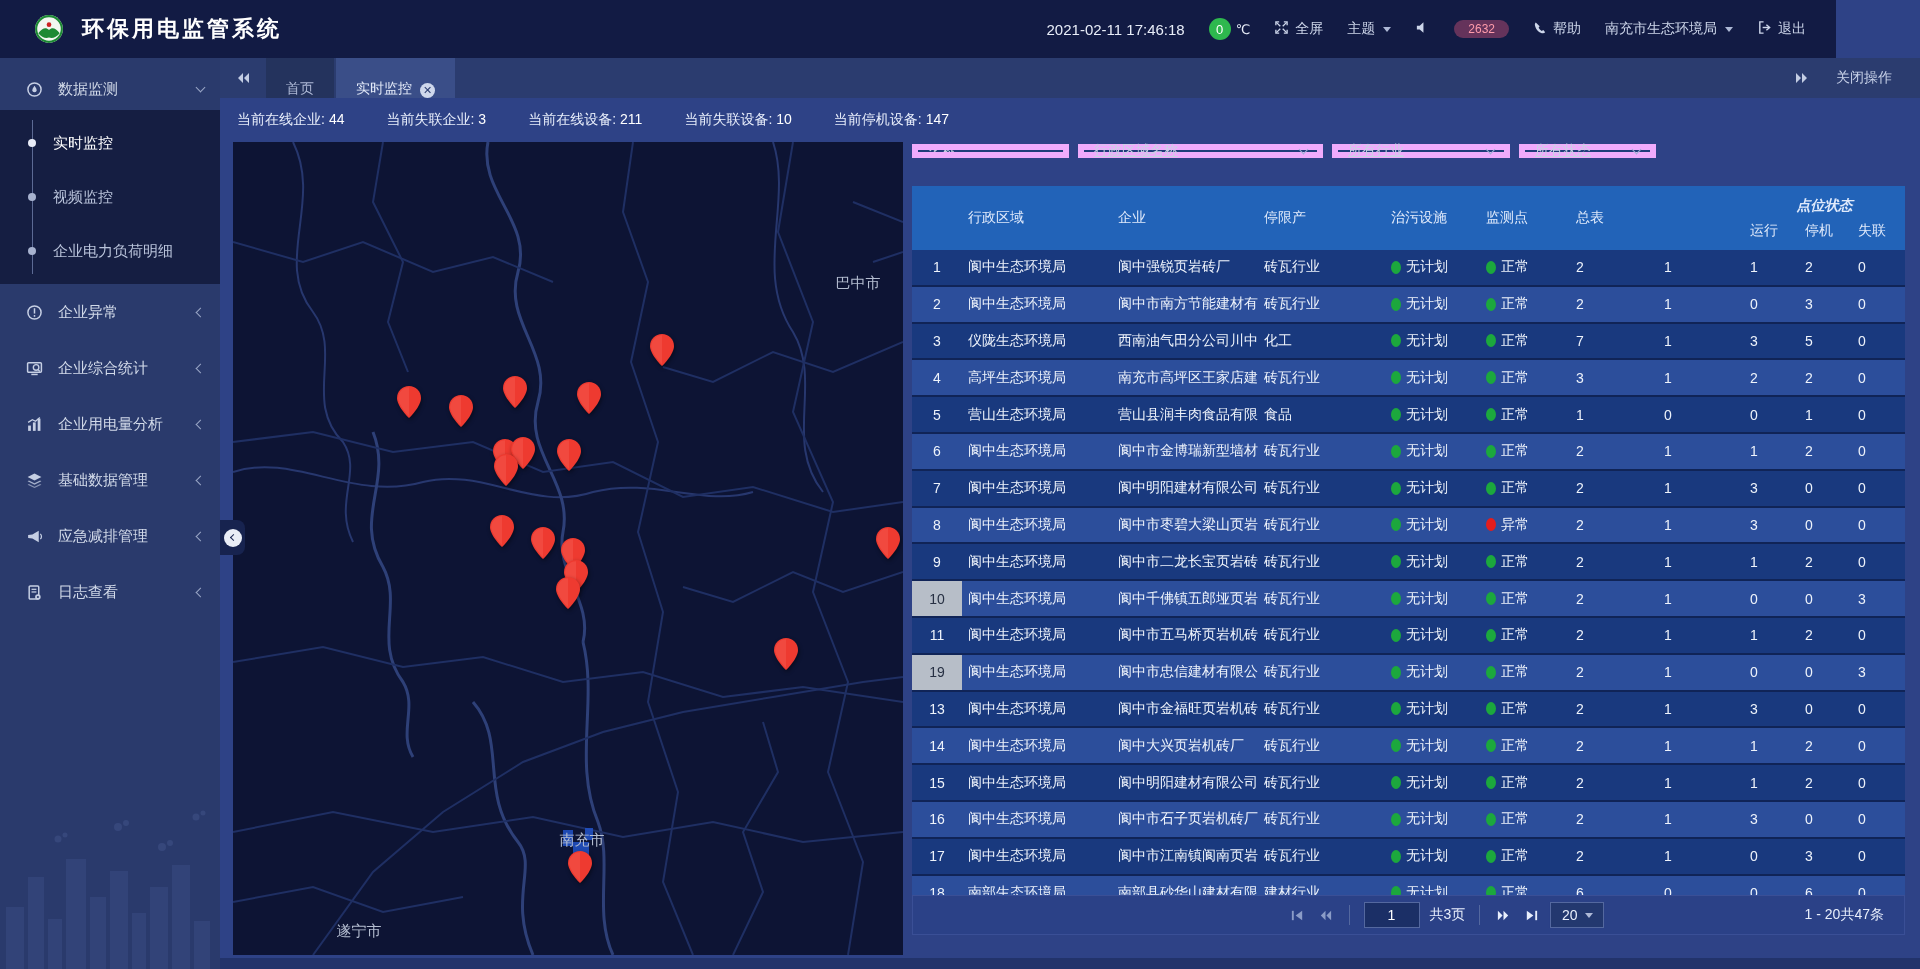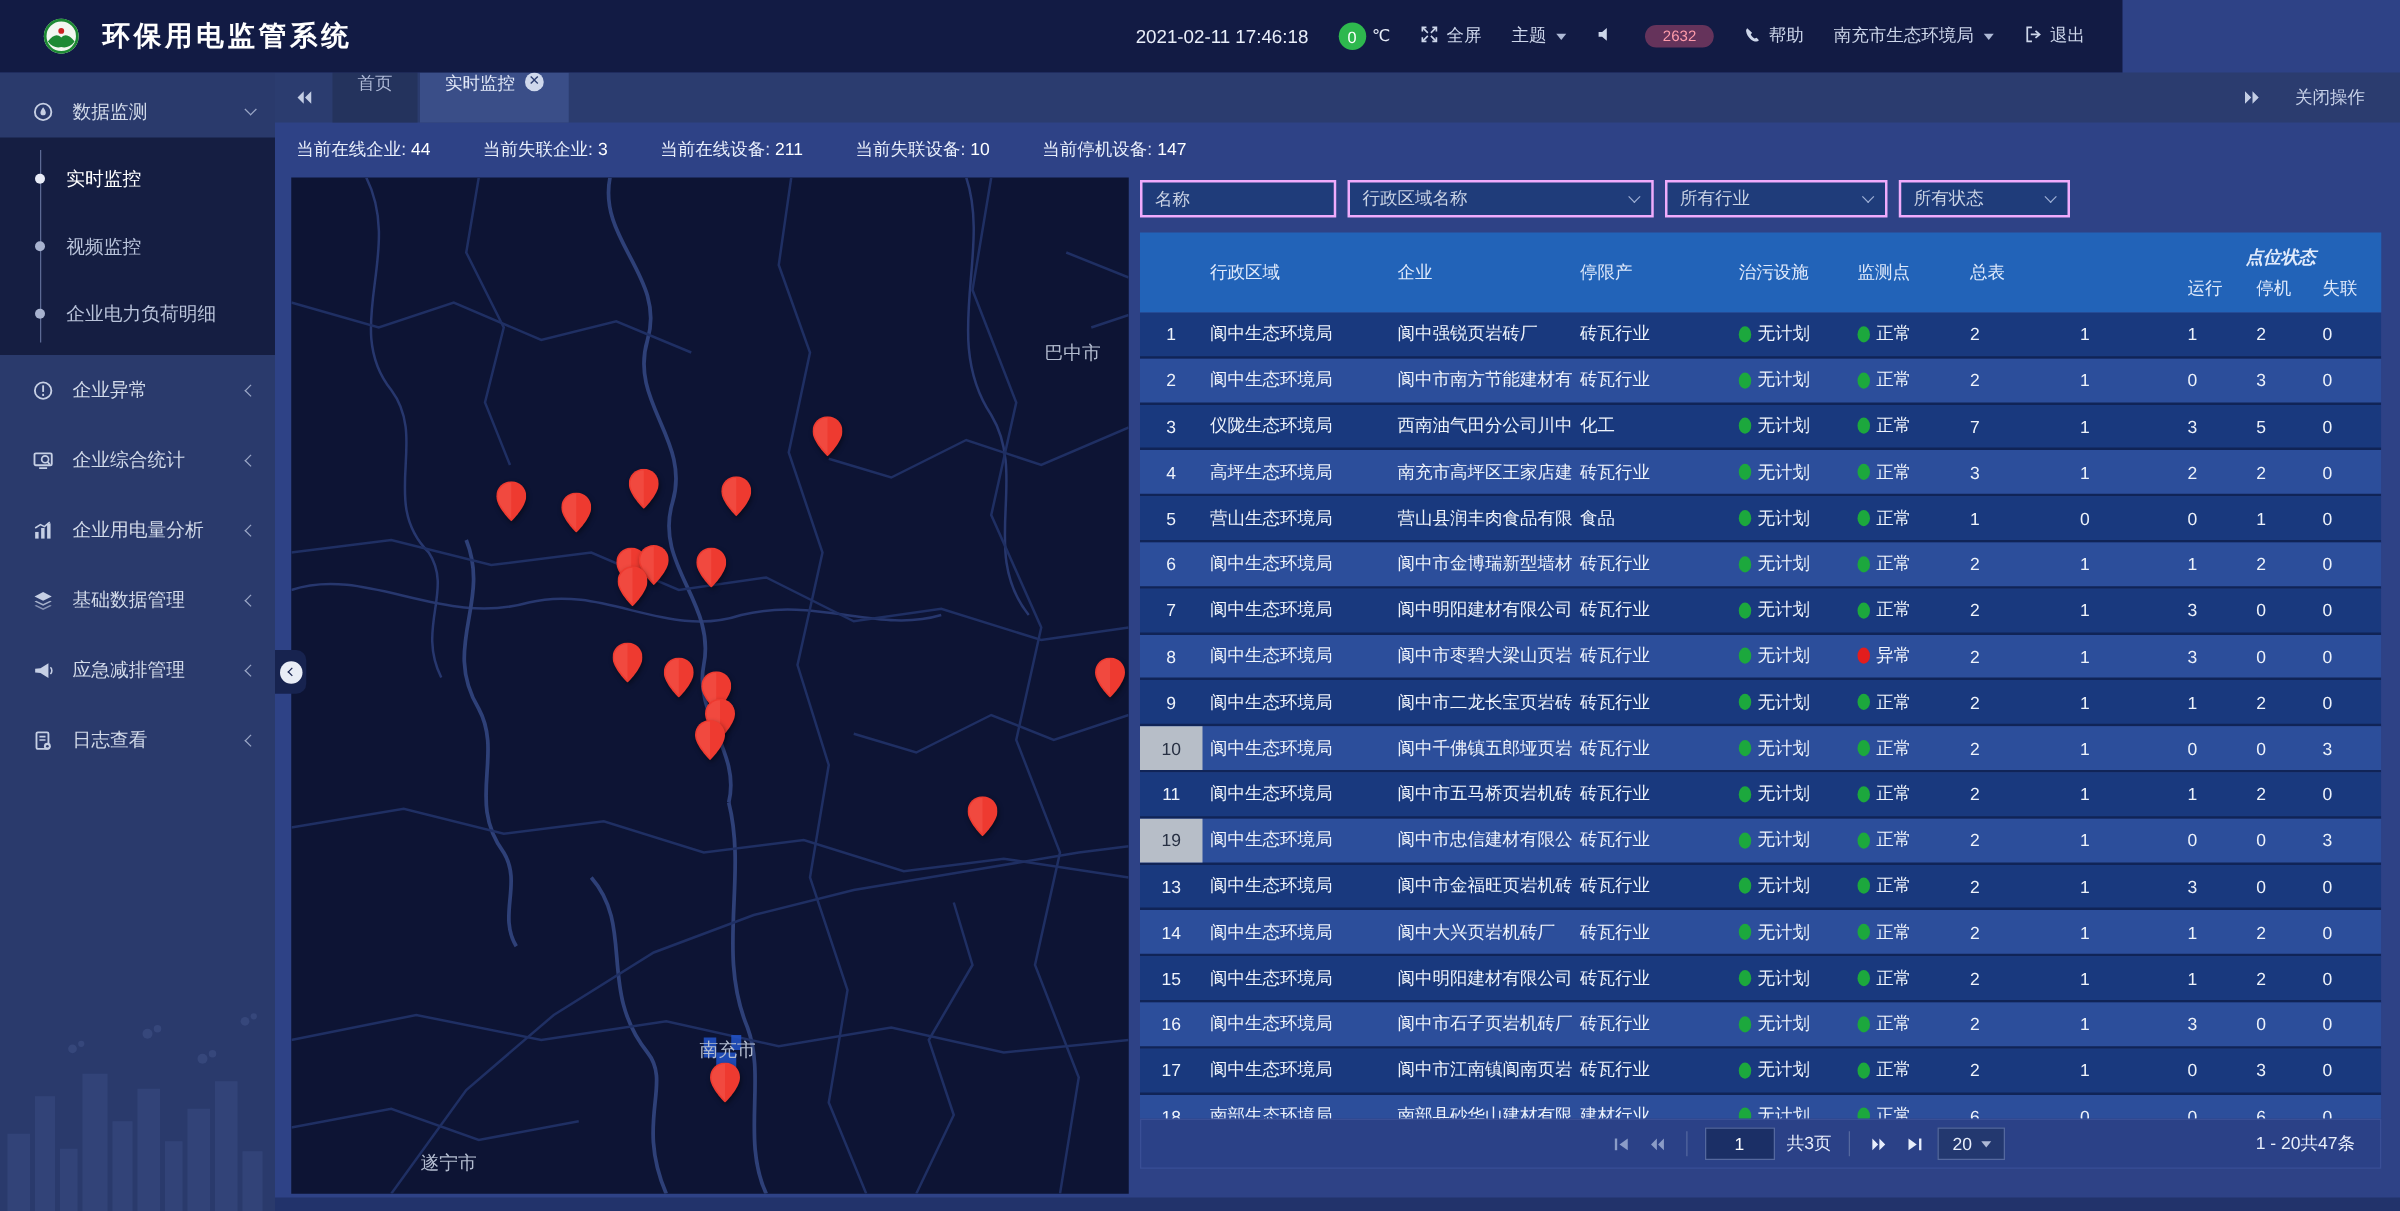--- a/index.html
+++ b/index.html
@@ -1,20 +1,20 @@
 <!DOCTYPE html>
 <html><head>
 <meta charset="utf-8">
 <style>
   * { margin:0; padding:0; box-sizing:border-box; }
   html,body { width:1920px; height:969px; overflow:hidden; background:#2e4286;
               font-family:"Liberation Sans","DejaVu Sans",sans-serif; }
 
   
-  .app-header { position:absolute; left:0; top:0; width:1698px; height:58px;
+  .app-header { position:absolute; left:0; top:0; width:1836px; height:58px;
                 background:#121b44; display:flex; align-items:center; z-index:30; }
   .logo-wrap { margin-left:34px; display:flex; align-items:center; }
   .app-title { margin-left:18px; color:#fff; font-size:22px; font-weight:bold; letter-spacing:3px; }
   .header-right { margin-left:auto; display:flex; align-items:center; gap:24px; padding-right:30px;
                   color:#cdd6ea; font-size:14px; }
   .datetime { color:#e8edf8; font-size:15px; }
   .temp-wrap { display:flex; align-items:center; gap:5px; }
   .temp-badge { width:22px; height:22px; border-radius:50%; background:#2eb84e; color:#fff;
                 display:flex; align-items:center; justify-content:center; font-size:13px; }
   .temp-unit { color:#e8edf8; font-size:13px; }
@@ -49,21 +49,21 @@
                      background:#17234f; border-radius:0 8px 8px 0; z-index:25;
                      display:flex; align-items:center; justify-content:center; cursor:pointer; }
   .collapse-handle .knob { width:18px; height:18px; border-radius:50%; background:#e9edf6;
                            display:flex; align-items:center; justify-content:center; }
   .collapse-handle .knob .chev { border-color:#17234f; width:5px; height:5px; margin-left:2px; }
 
   
   .tabbar { position:absolute; left:220px; top:58px; right:0; height:40px; background:#2b3c6f;
             display:flex; align-items:stretch; z-index:10; }
   .tab-nav { width:46px; display:flex; align-items:center; justify-content:center; color:#c3cde4; cursor:pointer; }
-  .tab { padding:0 20px; display:flex; align-items:flex-start; gap:8px; font-size:14px;
+  .tab { padding:0 20px; display:flex; align-items:flex-end; gap:8px; font-size:14px;
          color:#aeb9d6; background:#24335d; margin-right:2px; cursor:pointer; }
   .tab.active { background:#3a4e88; color:#e2e9f8; }
   .tab-close { width:15px; height:15px; border-radius:50%; background:#cfd8ec; color:#2b3c6f;
                font-size:11px; line-height:15px; text-align:center; font-weight:bold; }
   .tabbar-right { margin-left:auto; display:flex; align-items:center; gap:26px; padding-right:28px;
                   color:#c7d1e8; font-size:14px; }
 
   
   .content { position:absolute; left:220px; top:98px; right:0; bottom:0; background:#2e4286; }
   .stats-bar { position:absolute; left:0; top:0; right:0; height:44px; display:flex; align-items:center;
@@ -74,22 +74,22 @@
 
   
   .map-panel { position:absolute; left:13px; top:44px; width:670px; height:813px; background:#0d1434; overflow:hidden; }
   .map-roads { position:absolute; inset:0; }
   .pin { position:absolute; transform:translate(-50%,-100%); filter:drop-shadow(1px 2px 2px rgba(0,0,0,.45)); }
   .city { position:absolute; transform:translate(-50%,-50%); color:#b4bdd0; font-size:15px; white-space:nowrap; }
 
   
   .table-panel { position:absolute; left:692px; top:44px; width:993px; height:813px; }
   .filters { position:absolute; left:0; top:2px; height:30px; display:flex; gap:9px; }
-  .filter-box { height:30px; background:#1f3c7a; border:2px solid #f0abfc; color:#c9d2e4;
-                font-size:14px; display:flex; align-items:center; padding:0 10px; cursor:pointer; }
+  .filter-box { height:14px; background:#1f3c7a; border:6px solid #f0abfc; color:#c9d2e4;
+                font-size:14px; display:flex; align-items:center; padding:0 10px; cursor:pointer;text-decoration:underline; }
   .filter-box .chev { margin-left:auto; border-color:#9fb0d6; }
   input.filter-box { outline:none; }
   input.filter-box::placeholder { color:#c9d2e4; }
 
   .grid11 { display:grid; grid-template-columns:50px 150px 146px 127px 95px 90px 88px 86px 55px 53px 53px; }
   .thead { position:absolute; left:0; top:44px; right:0; height:64px; background:#2263b8;
            color:#e0eafb; font-size:14px; }
   .hcell { display:flex; align-items:center; padding-left:6px; }
   .hcell.num { justify-content:center; padding-left:0; }
   .group-col { grid-column:9 / 12; display:flex; flex-direction:column; justify-content:center; }

